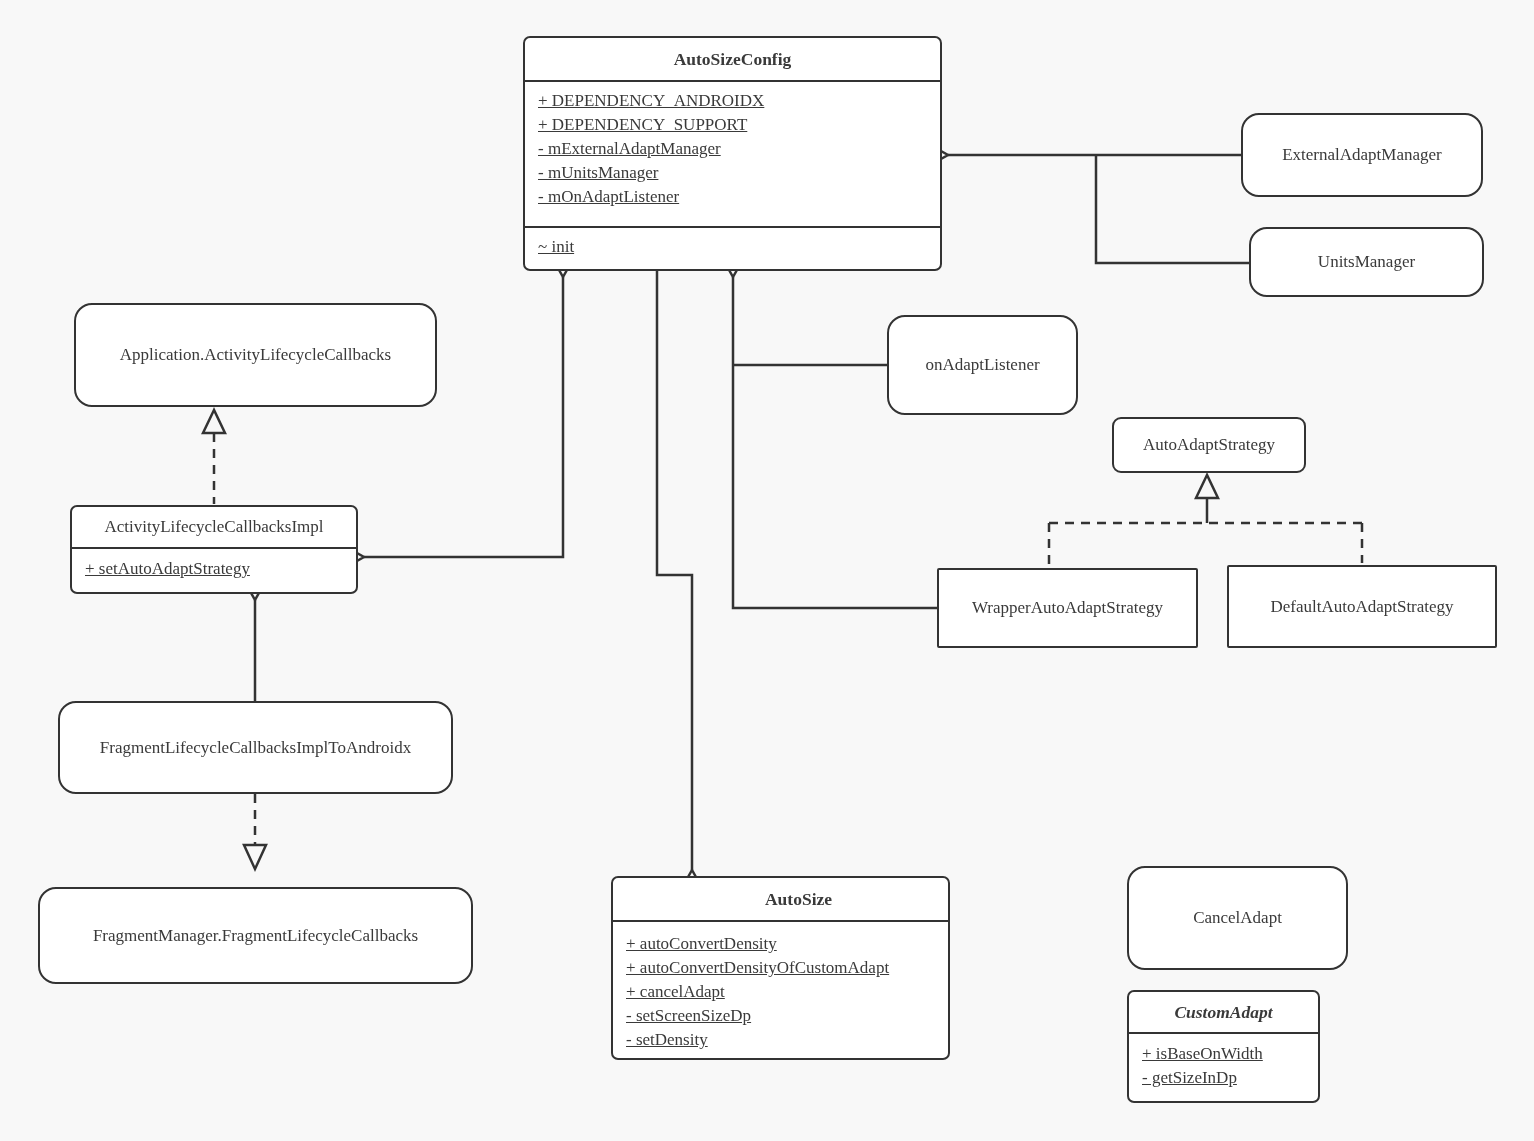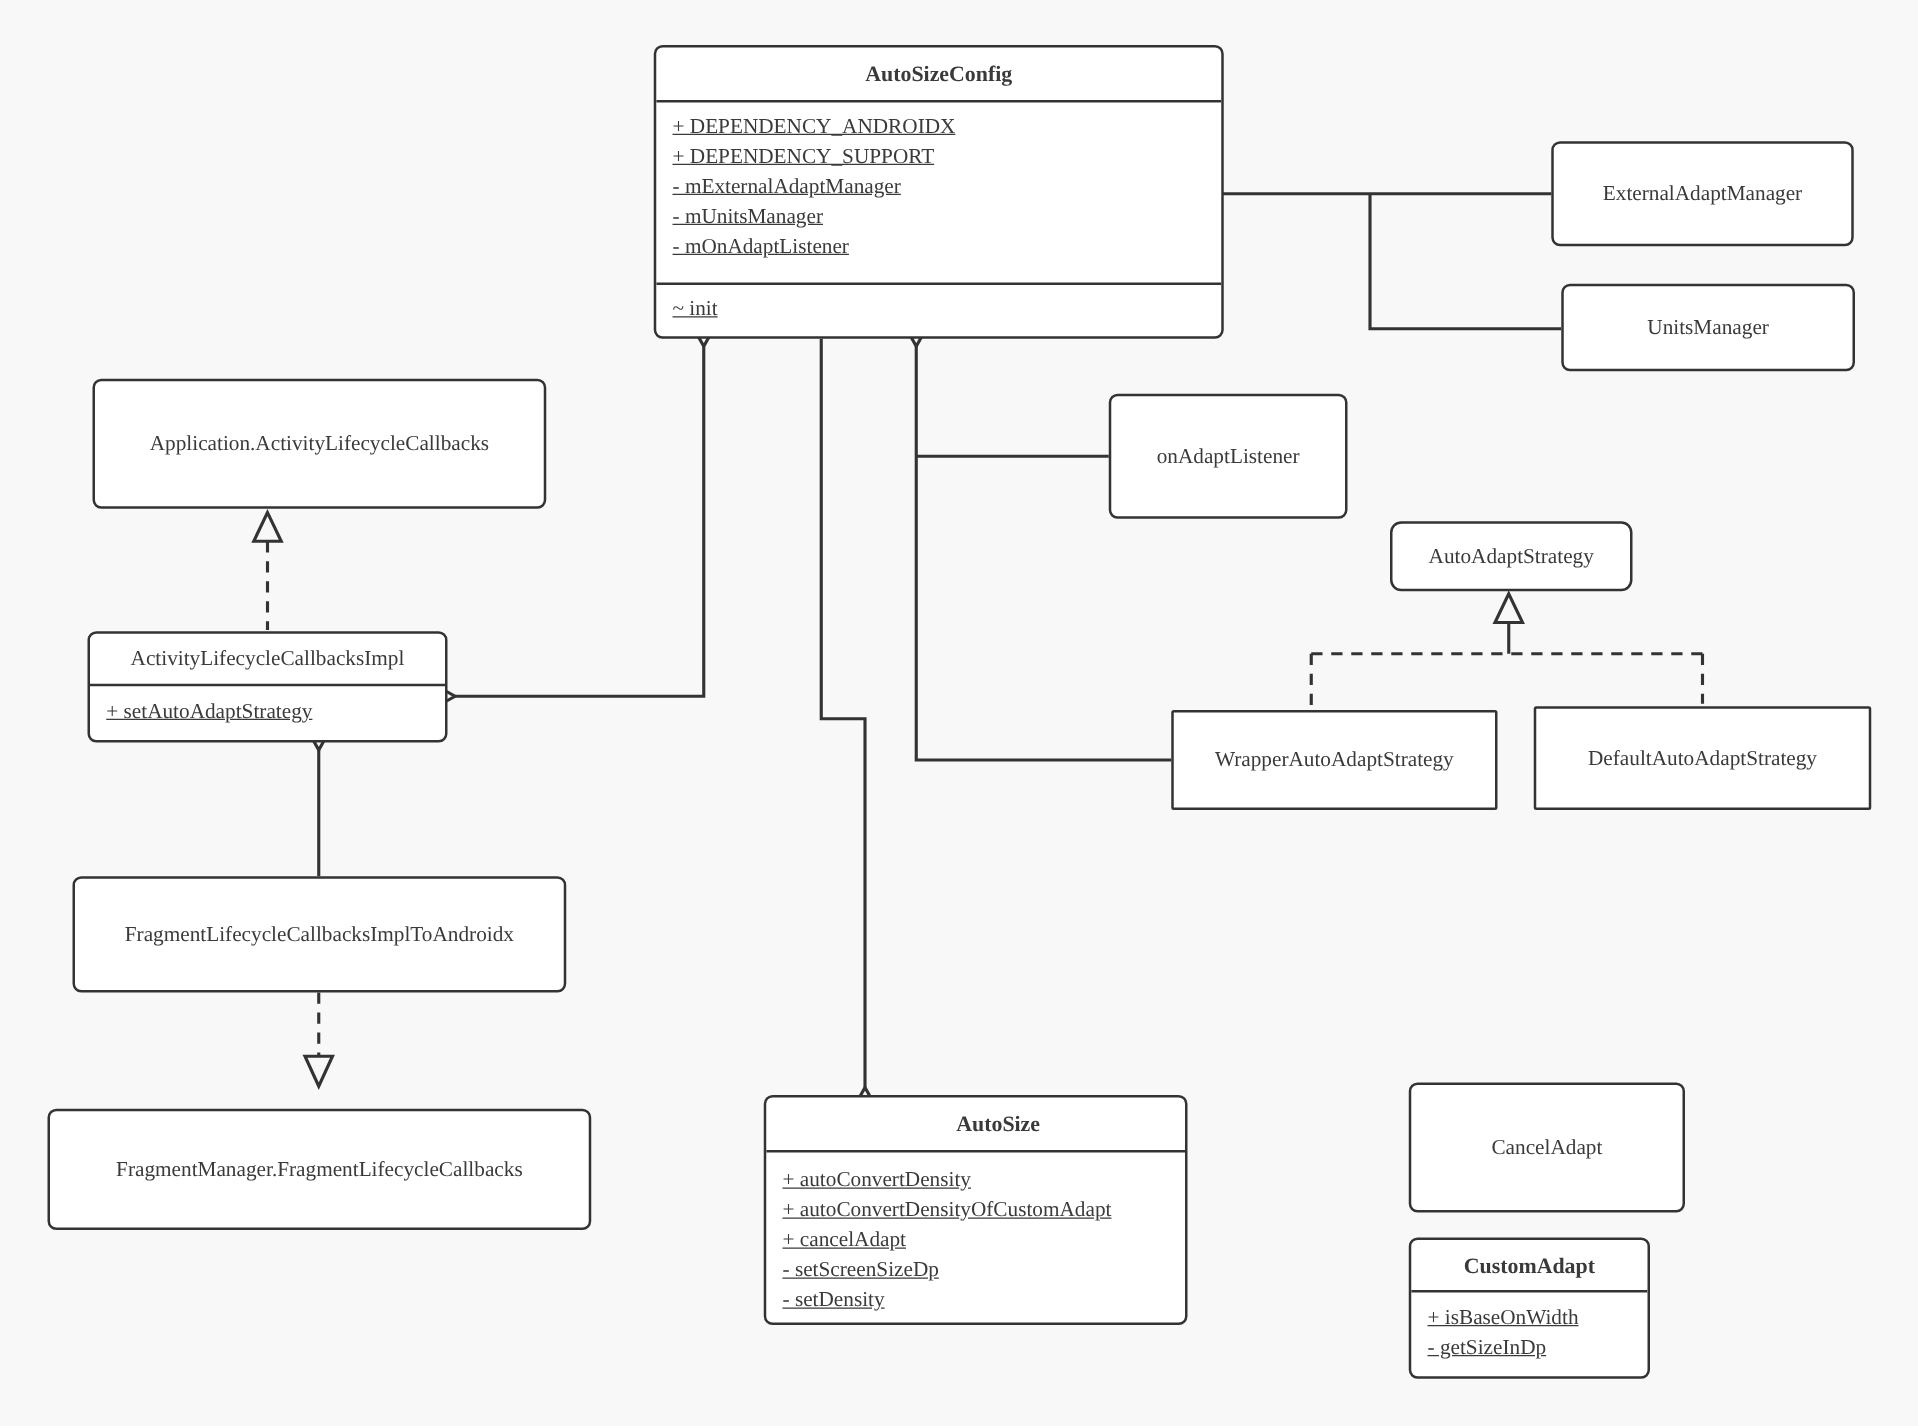--- a/index.html
+++ b/index.html
@@ -23,20 +23,21 @@
     border-radius: 7px;
     overflow: hidden;
   }
   .single {
     display: flex;
     align-items: center;
     justify-content: center;
     text-align: center;
     font-size: 17px;
     padding: 4px 8px;
+    border-radius: 18px;
   }
   .title {
     display: flex;
     align-items: center;
     justify-content: center;
     text-align: center;
     font-size: 17px;
     border-bottom: 2.5px solid #333333;
   }
   .title.bold { font-weight: bold; font-size: 17.5px; }
@@ -87,21 +88,21 @@
         <path d="M 255 794 L 255 844"></path>
       </g>
       <g fill="#f8f8f8">
         <polygon points="214,410 203,433 225,433"></polygon>
         <polygon points="1207,475 1196,498 1218,498"></polygon>
         <polygon points="255,869 244,845 266,845"></polygon>
       </g>
     </g>
   </svg>
 
-  <div class="box" style="left:523px; top:36px; width:456px; height:235px;">
+  <div class="box" style="left:523px; top:36px; width:419px; height:235px;">
     <div class="title bold" style="height:44px;">AutoSizeConfig</div>
     <div class="members sep" style="height:146px;">
       <div>+ DEPENDENCY_ANDROIDX</div>
       <div>+ DEPENDENCY_SUPPORT</div>
       <div>- mExternalAdaptManager</div>
       <div>- mUnitsManager</div>
       <div>- mOnAdaptListener</div>
     </div>
     <div class="members">
       <div>~ init</div>
@@ -160,20 +161,20 @@
       <div>- setScreenSizeDp</div>
       <div>- setDensity</div>
     </div>
   </div>
 
   <div class="box single" style="left:1127px; top:866px; width:221px; height:104px;">
     <span>CancelAdapt</span>
   </div>
 
   <div class="box" style="left:1127px; top:990px; width:193px; height:113px;">
-    <div class="title bold" style="height:42px;">CustomAdapt</div>
+    <div class="title bold" style="height:42px;font-style:italic;">CustomAdapt</div>
     <div class="members" style="padding-top:8px;">
       <div>+ isBaseOnWidth</div>
       <div>- getSizeInDp</div>
     </div>
   </div>
 
 </div>
 
 </body></html>

